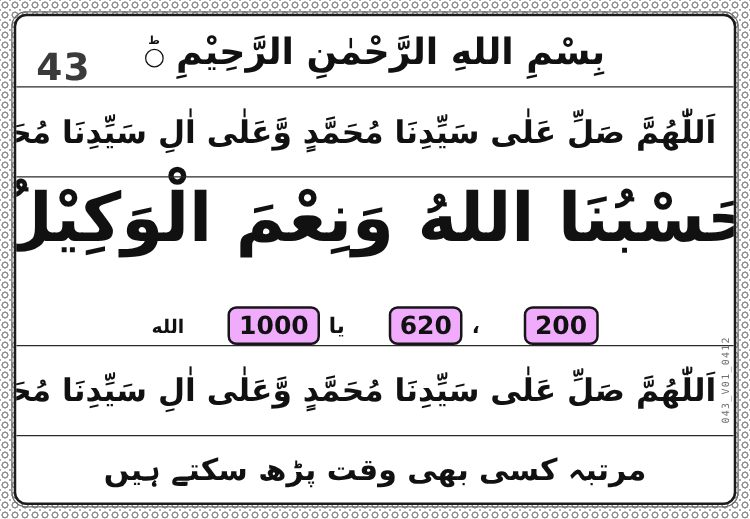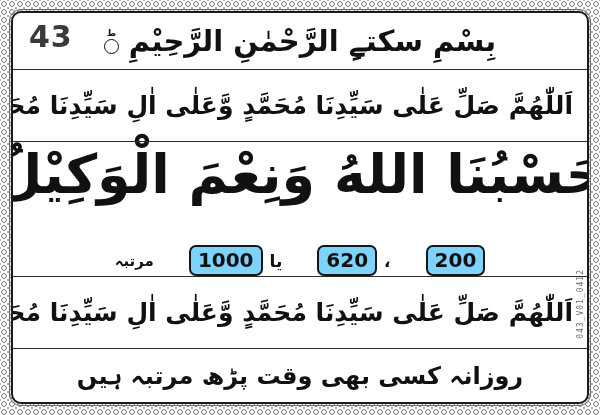--- a/index.html
+++ b/index.html
@@ -30,21 +30,21 @@
   }
   .row{box-sizing:border-box;}
   .sep{border-bottom:1.5px solid #2a2a2a;}
 
   
   .row-bismillah{
     position:relative; height:57px;
     display:flex; align-items:center; justify-content:center;
   }
   .page-number{
-    position:absolute; left:16px; top:6px;
+    position:absolute; left:16px; top:24px;
     font-size:30px; font-weight:bold; color:#3a3a3a;
     font-family:"DejaVu Sans",sans-serif; letter-spacing:1px;
   }
   .bismillah{
     direction:rtl;
     font-size:29px; font-weight:bold; white-space:nowrap;
     display:flex; align-items:center; gap:10px;
   }
   .verse-mark{display:inline-flex;flex-direction:column;align-items:center;line-height:1;}
   .verse-mark .tah{font-size:9px;font-weight:bold;margin-bottom:1px;}
@@ -76,21 +76,21 @@
     line-height:1.15; margin-top:2px;
   }
   .counts-line{
     direction:rtl;
     display:flex; align-items:center; gap:7px;
     margin-top:9px; font-weight:bold;
   }
   .num-box{
     border:2px solid #161616; border-radius:7px;
     font-size:20px; font-weight:bold;
-    padding:0 7px; line-height:1.35; background:#7dd3fc;
+    padding:0 7px; line-height:1.35; background:#f0abfc;
     font-family:"DejaVu Sans",sans-serif;
     margin-left:28px;
   }
   .counts-line .word{font-size:17px;}
   .counts-line .label{font-size:15px;}
 
   
   .side-code{
     position:absolute; right:2px; top:256px;
     writing-mode:vertical-rl; transform:rotate(180deg);
@@ -110,50 +110,50 @@
 </style>
 </head>
 <body>
 
 <div class="page">
   <div class="panel">
 
     <div class="row row-bismillah sep">
       <div class="page-number">43</div>
       <div class="bismillah">
-        <span>بِسْمِ سکتےِ الرَّحْمٰنِ الرَّحِيْمِ</span>
+        <span>بِسْمِ اللهِ الرَّحْمٰنِ الرَّحِيْمِ</span>
         <span class="verse-mark">
           <span class="tah">ط</span>
           <span class="ring"></span>
         </span>
       </div>
     </div>
 
     <div class="row row-durood sep">
       <div class="durood-text">اَللّٰهُمَّ صَلِّ عَلٰى سَيِّدِنَا مُحَمَّدٍ وَّعَلٰى اٰلِ سَيِّدِنَا مُحَمَّدٍ</div>
 
     </div>
 
     <div class="row row-main sep">
       <div class="main-text">حَسْبُنَا اللهُ وَنِعْمَ الْوَكِيْلُ</div>
       <div class="counts-line">
         <span class="num-box">200</span>
         <span class="word">،</span>
         <span class="num-box">620</span>
         <span class="word">یا</span>
         <span class="num-box">1000</span>
-        <span class="label">مرتبہ</span>
+        <span class="label">الله</span>
       </div>
     </div>
 
     <div class="row row-durood sep">
       <div class="durood-text">اَللّٰهُمَّ صَلِّ عَلٰى سَيِّدِنَا مُحَمَّدٍ وَّعَلٰى اٰلِ سَيِّدِنَا مُحَمَّدٍ</div>
 
     </div>
 
     <div class="row row-footer">
-      <div class="footer-note">روزانہ کسی بھی وقت پڑھ مرتبہ ہیں</div>
+      <div class="footer-note">مرتبہ کسی بھی وقت پڑھ سکتے ہیں</div>
     </div>
 
     <div class="side-code">043_V01_0412</div>
 
   </div>
 </div>
 
 </body></html>

